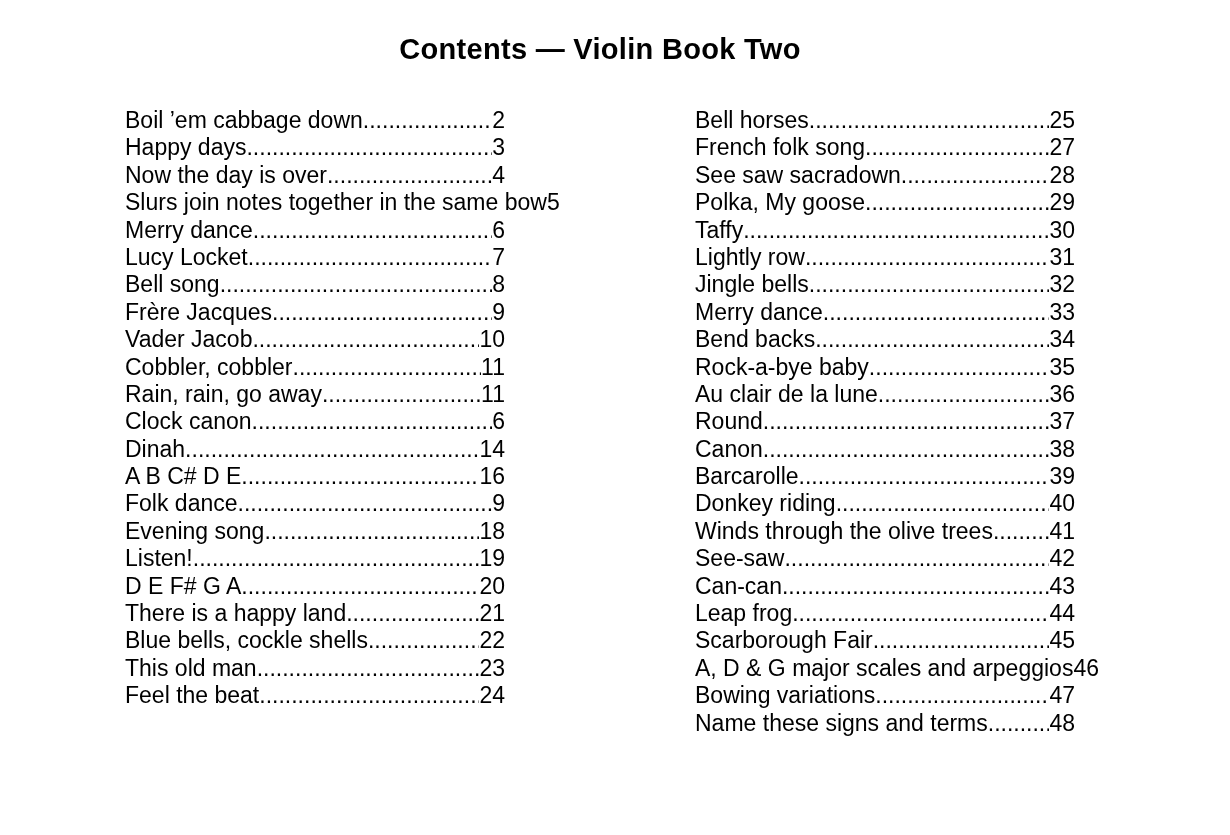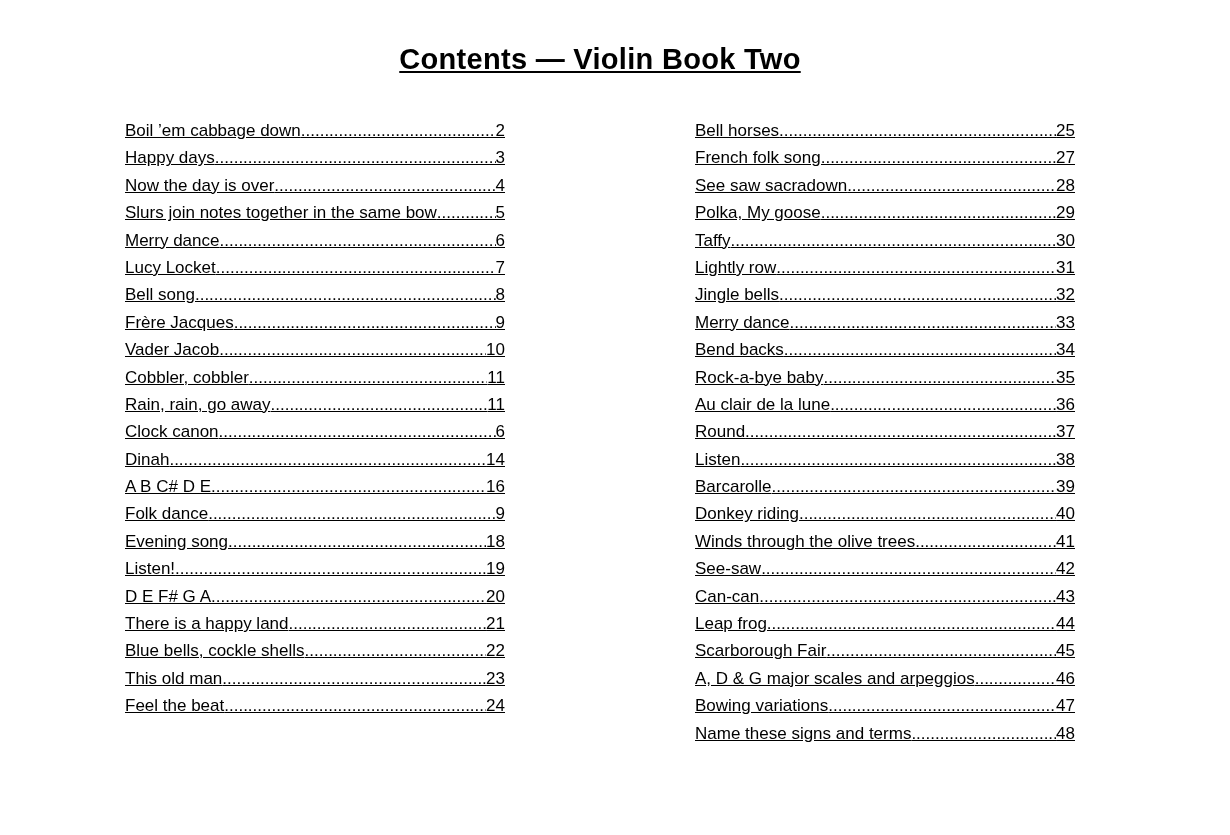--- a/index.html
+++ b/index.html
@@ -9,22 +9,21 @@
     width: 1230px;
     height: 835px;
     overflow: hidden;
     font-family: "Liberation Sans", sans-serif;
     color: #000000;
   }
   .page {
     box-sizing: border-box;
     width: 1230px;
     height: 835px;
-    padding-top: 42px;
-    text-decoration: underline;
+    padding-top: 32px;
   }
   .content {
     width: 950px;
     margin-left: 125px;
   }
   .title {
     font-size: 29px;
     line-height: 34px;
     font-weight: 700;
     text-align: center;
@@ -35,21 +34,21 @@
     gap: 190px;
     margin-top: 41px;
   }
   .col {
     width: 380px;
     flex: 0 0 380px;
   }
   .toc-entry {
     display: flex;
     align-items: flex-end;
-    font-size: 17px;
+    font-size: 23px;
     line-height: 27.4px;
     height: 27.4px;
     white-space: nowrap;
   }
   .toc-label {
     flex: 0 0 auto;
   }
   .toc-dots {
     flex: 1 1 0;
     min-width: 0;
@@ -273,21 +272,21 @@
     <span class="toc-page">36</span>
   </div>
 
   <div class="toc-entry">
     <span class="toc-label">Round</span>
     <span class="toc-dots"></span>
     <span class="toc-page">37</span>
   </div>
 
   <div class="toc-entry">
-    <span class="toc-label">Listen</span>
+    <span class="toc-label">Canon</span>
     <span class="toc-dots"></span>
     <span class="toc-page">38</span>
   </div>
 
   <div class="toc-entry">
     <span class="toc-label">Barcarolle</span>
     <span class="toc-dots"></span>
     <span class="toc-page">39</span>
   </div>
 

